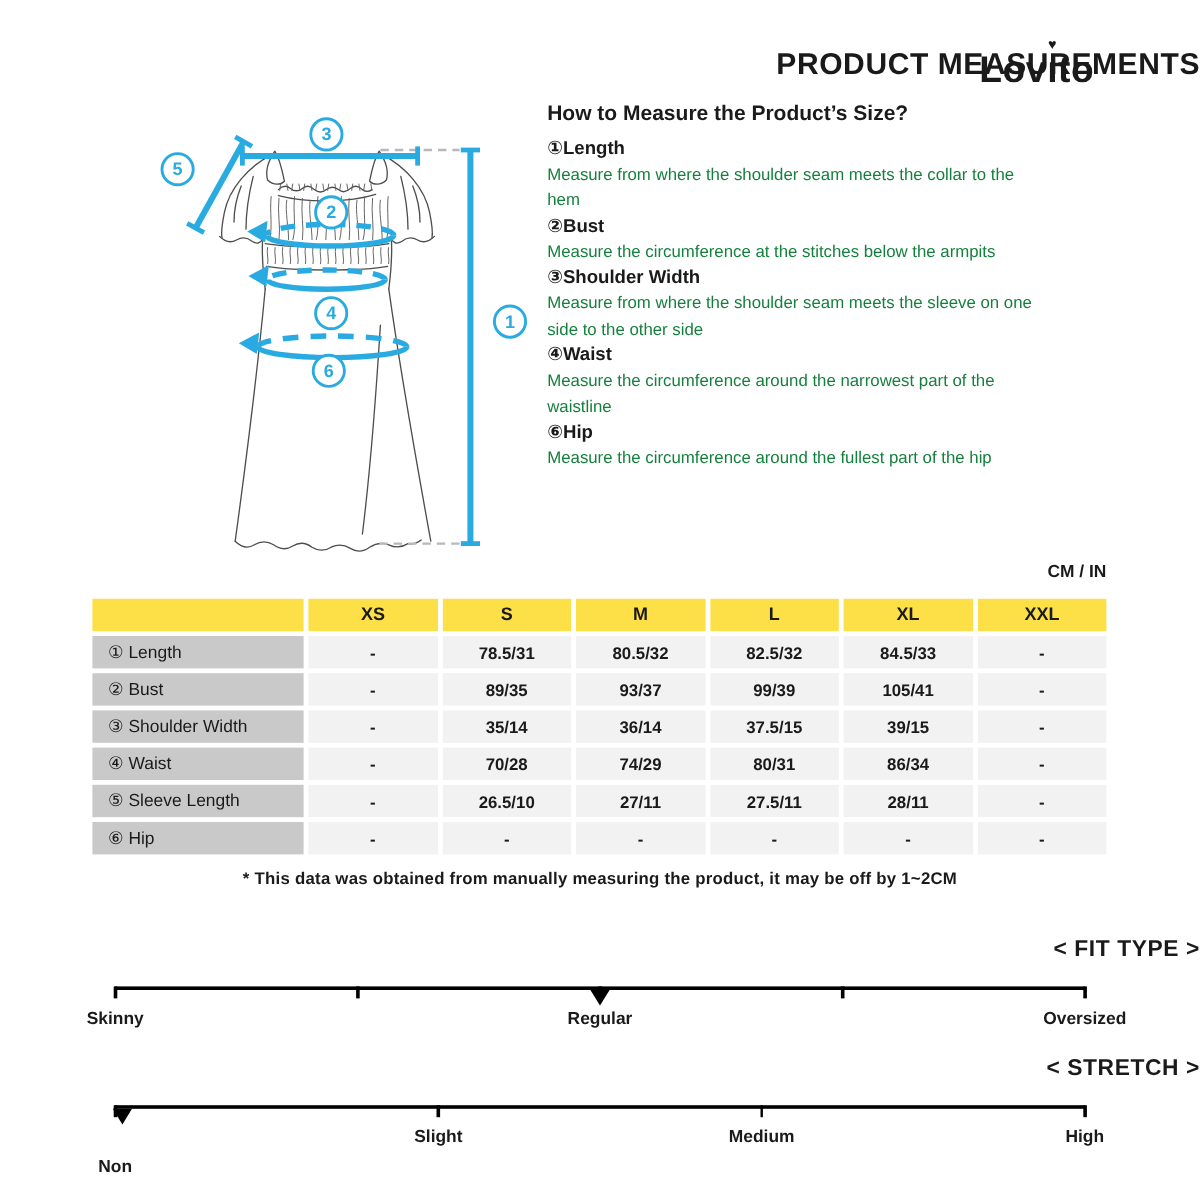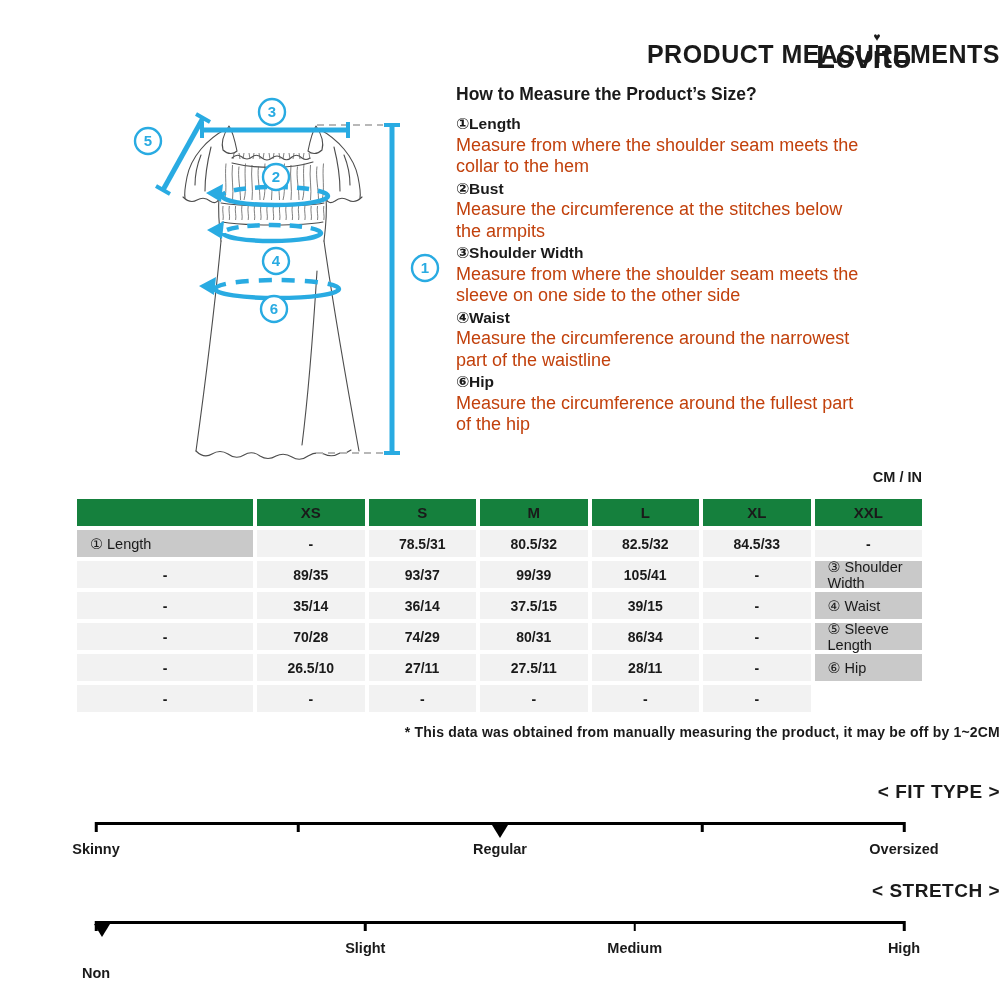--- a/index.html
+++ b/index.html
@@ -15,32 +15,32 @@
 
 
 .illustration{position:absolute;left:95px;top:85px;width:370px;height:390px}
 .illustration svg{width:100%;height:100%;display:block}
 .num-txt{font-family:"Liberation Sans","DejaVu Sans",sans-serif;font-size:15px;font-weight:bold;fill:#29ABE2}
 
 
 .howto{position:absolute;left:456px;top:82px;width:480px}
 .howto-title{font-size:17.5px;font-weight:bold;line-height:24px;margin-bottom:7px}
 .inst-title{font-size:15.5px;font-weight:bold;line-height:21.5px}
-.inst-desc{font-size:18px;line-height:21.5px;color:#c2410c;max-width:408px}
+.inst-desc{font-size:14px;line-height:21.5px;color:#15803d;max-width:408px}
 
 
 .unit-label{position:absolute;top:469px;right:78px;font-size:14.5px;font-weight:bold}
 .size-table{position:absolute;left:77px;top:499px;width:845px;display:grid;grid-template-columns:176px repeat(6,1fr);gap:4px 4px}
 .cell{height:27px;display:flex;align-items:center;justify-content:center;font-size:14px}
-.cell.head{background:#15803d;font-weight:bold;font-size:15px}
+.cell.head{background:#fde047;font-weight:bold;font-size:15px}
 .cell.rowlabel{background:#c9c9c9;justify-content:flex-start;padding-left:13px;font-size:14.5px}
 .cell.val{background:#f2f2f2;font-weight:bold}
 
 
-.footnote{position:absolute;top:724px;left:0;width:1000px;text-align:right;font-size:14px;font-weight:bold;letter-spacing:.2px}
+.footnote{position:absolute;top:724px;left:0;width:1000px;text-align:center;font-size:14px;font-weight:bold;letter-spacing:.2px}
 
 
 .scale{position:absolute;left:96px;width:808px;height:78px}
 .scale-title{position:absolute;top:0;left:-96px;width:1000px;text-align:right;font-size:19px;font-weight:bold;letter-spacing:.5px}
 .scale-track{position:absolute;top:41px;left:0;width:100%;height:36px}
 .scale-line{position:absolute;top:0;left:0;right:0;height:2.5px;background:#000}
 .scale-tick{position:absolute;top:0;width:2.5px;height:10px;background:#000;transform:translateX(-50%)}
 .scale-marker{position:absolute;top:2.5px;width:0;height:0;border-left:8px solid transparent;border-right:8px solid transparent;border-top:13px solid #000}
 .scale-label{position:absolute;top:19px;transform:translateX(-50%);font-weight:bold;font-size:14.5px;white-space:nowrap}
 </style>
@@ -201,20 +201,21 @@
       <div class="cell head">L</div>
       <div class="cell head">XL</div>
       <div class="cell head">XXL</div>
       <div class="cell rowlabel">① Length</div>
       <div class="cell val">-</div>
       <div class="cell val">78.5/31</div>
       <div class="cell val">80.5/32</div>
       <div class="cell val">82.5/32</div>
       <div class="cell val">84.5/33</div>
       <div class="cell val">-</div>
+      <div class="cell rowlabel">② Bust</div>
       <div class="cell val">-</div>
       <div class="cell val">89/35</div>
       <div class="cell val">93/37</div>
       <div class="cell val">99/39</div>
       <div class="cell val">105/41</div>
       <div class="cell val">-</div>
       <div class="cell rowlabel">③ Shoulder Width</div>
       <div class="cell val">-</div>
       <div class="cell val">35/14</div>
       <div class="cell val">36/14</div>

